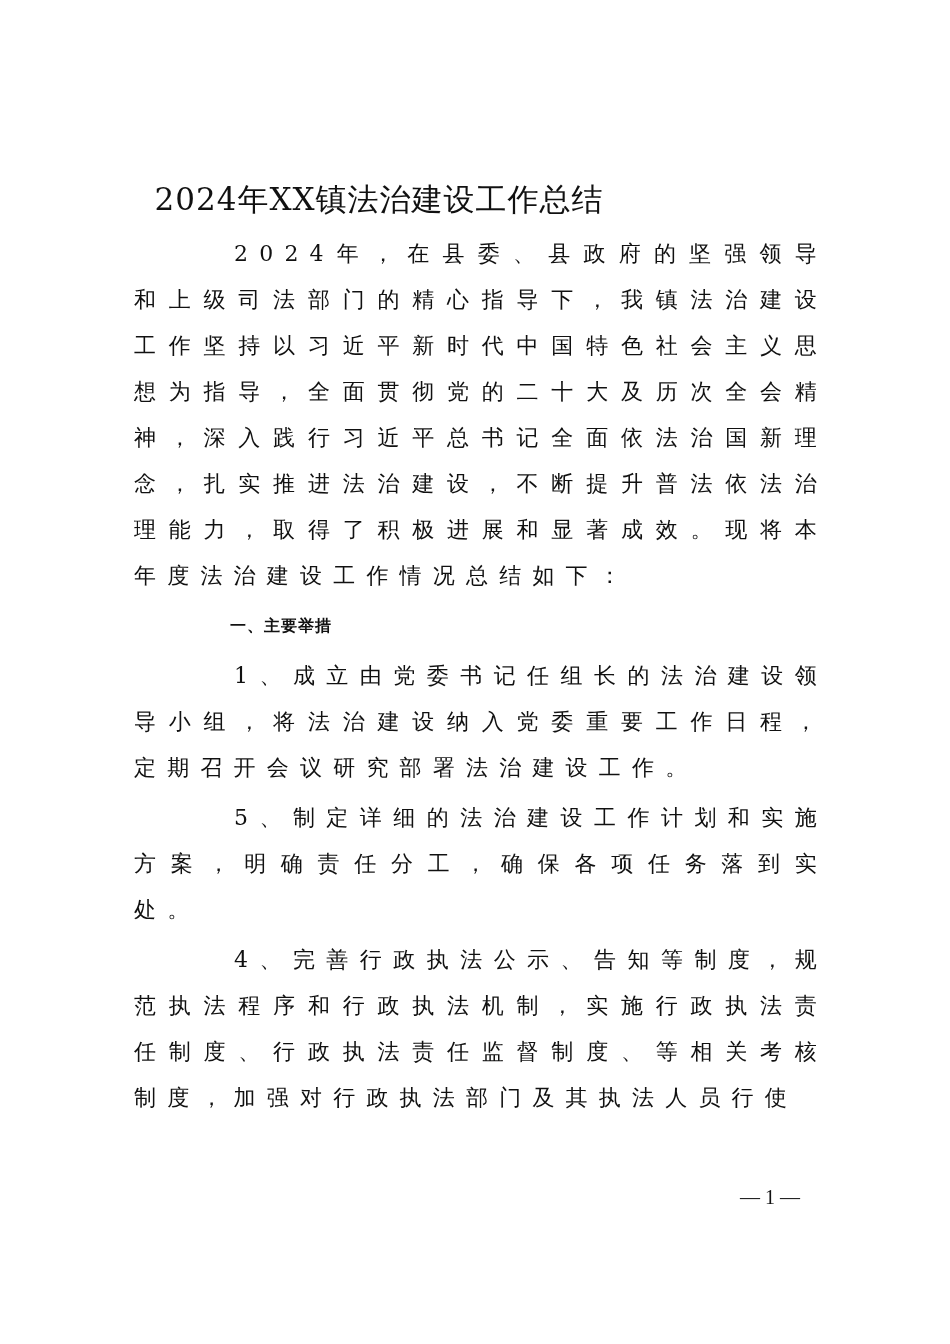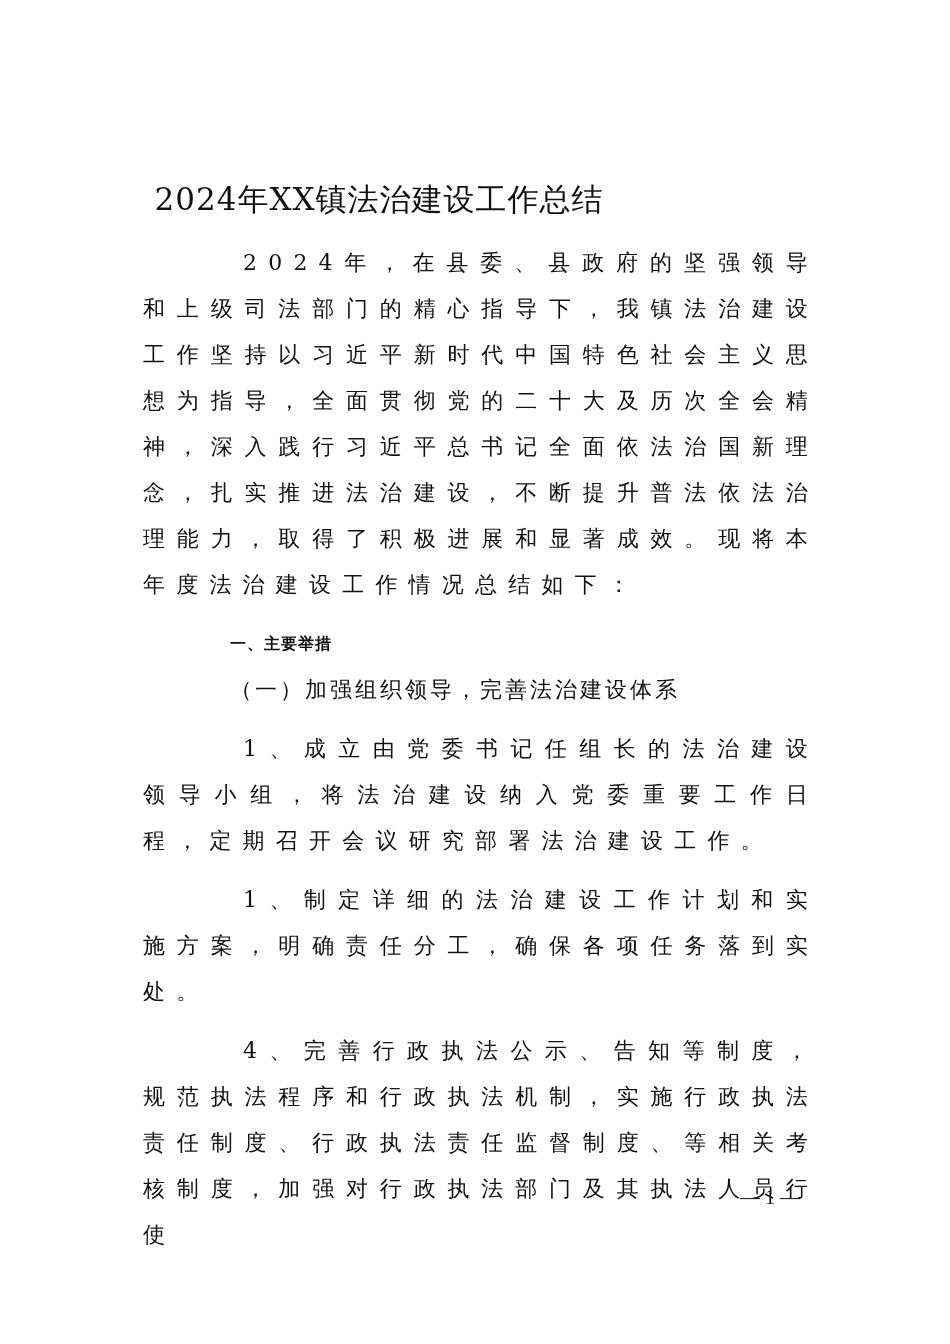--- a/index.html
+++ b/index.html
@@ -3,36 +3,35 @@
 <meta charset="utf-8">
 <style>
   html, body { margin: 0; padding: 0; background: #ffffff; }
   body { width: 950px; height: 1344px; position: relative; overflow: hidden;
          font-family: "DejaVu Serif", "Liberation Serif", serif; color: #111; }
   .page { position: absolute; left: 0; top: 0; width: 950px; height: 1344px; background: #fff; }
   .title { position: absolute; left: 0; width: 758px; top: 176px; text-align: center;
            font-size: 31px; line-height: 46px; letter-spacing: 1px; }
   .body { position: absolute; left: 130px; top: 227px; width: 702px; }
   .para { font-size: 22px; line-height: 46px; letter-spacing: 11.2px; text-align: justify;
-          text-indent: 100px; margin: 13px; word-break: break-all; }
+          text-indent: 100px; margin: 4px; word-break: break-all; }
   .h1 { font-size: 16px; line-height: 46px; font-weight: bold; text-indent: 100px; margin: 0;
         font-family: "DejaVu Sans", "Liberation Sans", sans-serif; letter-spacing: 1px; }
   .h2 { font-size: 22px; line-height: 46px; text-indent: 100px; margin: 0; letter-spacing: 3px; }
   .footer { position: absolute; left: 740px; top: 1186px; font-size: 20px;
             font-family: "Liberation Serif", serif; }
 </style>
 </head>
 <body>
 
 <div class="page">
   <div class="title">2024年XX镇法治建设工作总结</div>
 
   <div class="body">
     <p class="para">2024年，在县委、县政府的坚强领导和上级司法部门的精心指导下，我镇法治建设工作坚持以习近平新时代中国特色社会主义思想为指导，全面贯彻党的二十大及历次全会精神，深入践行习近平总书记全面依法治国新理念，扎实推进法治建设，不断提升普法依法治理能力，取得了积极进展和显著成效。现将本年度法治建设工作情况总结如下：</p>
     <p class="h1">一、主要举措</p>
-    <p class="h2">（一）加强组织领导，完善法治建设体系</p>
     <p class="para">1、成立由党委书记任组长的法治建设领导小组，将法治建设纳入党委重要工作日程，定期召开会议研究部署法治建设工作。</p>
-    <p class="para">1、制定详细的法治建设工作计划和实施方案，明确责任分工，确保各项任务落到实处。</p>
+    <p class="para">5、制定详细的法治建设工作计划和实施方案，明确责任分工，确保各项任务落到实处。</p>
     <p class="para">4、完善行政执法公示、告知等制度，规范执法程序和行政执法机制，实施行政执法责任制度、行政执法责任监督制度、等相关考核制度，加强对行政执法部门及其执法人员行使</p>
   </div>
 
   <div class="footer">— 1 —</div>
 </div>
 
 </body></html>

